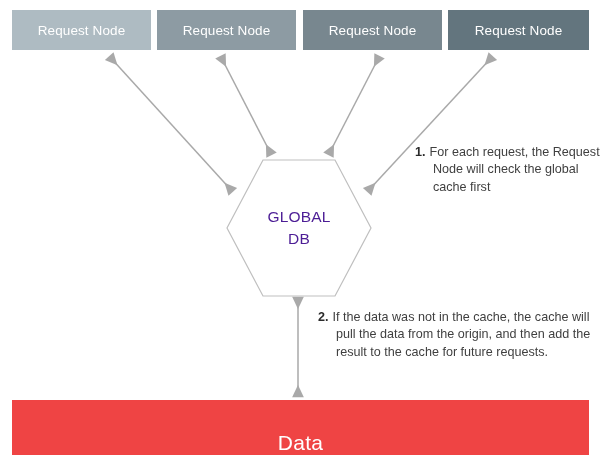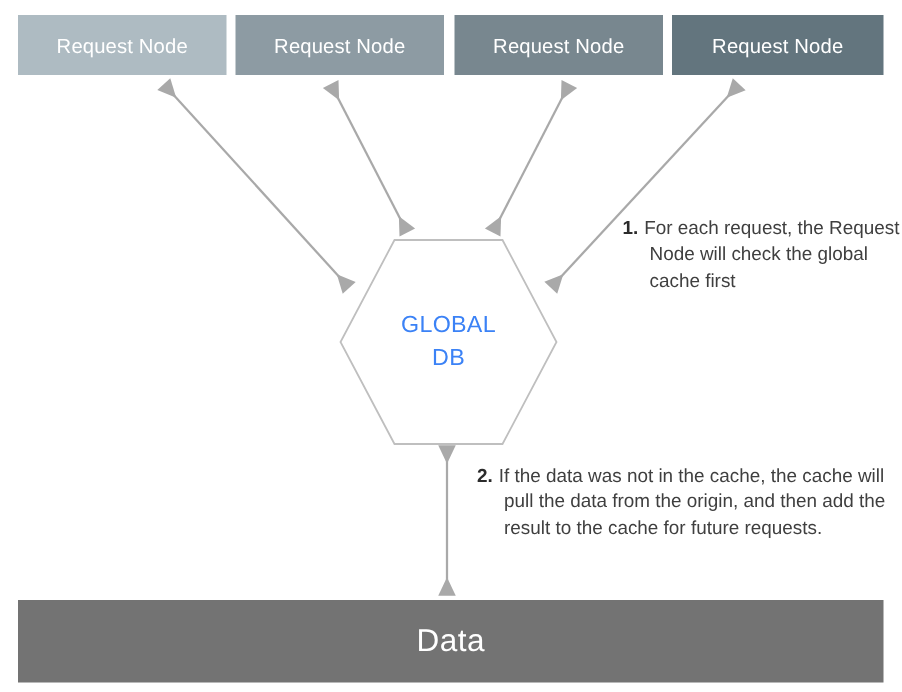--- a/index.html
+++ b/index.html
@@ -167,31 +167,31 @@
       <line x1="492" y1="57" x2="368" y2="191"></line>
 
       <line x1="298" y1="298" x2="298" y2="396"></line>
     </g>
   </svg>
 
   <div id="hex-wrap">
     <svg width="150" height="142" viewBox="0 0 150 142" xmlns="http://www.w3.org/2000/svg">
       <polygon points="39,3 111,3 147,71 111,139 39,139 3,71" fill="#FFFFFF" stroke="#BFBFBF" stroke-width="1.2"></polygon>
     </svg>
-    <div id="hex-label" style="color: #3b82f6;">
+    <div id="hex-label" style="color: #4c1d95;">
       <span>GLOBAL</span>
       <span>DB</span>
     </div>
   </div>
 
   <div class="annotation" id="annotation-1">
     <span class="num">1.</span><span class="body">For each request, the Request Node will check the global cache first</span>
   </div>
 
   <div class="annotation" id="annotation-2">
     <span class="num">2.</span><span class="body">If the data was not in the cache, the cache will pull the data from the origin, and then add the result to the cache for future requests.</span>
   </div>
 
-  <div id="data-bar" style="background: #737373; color: rgb(255, 255, 255);">
+  <div id="data-bar" style="background: #ef4444; color: rgb(255, 255, 255); align-items: flex-end;">
     <span>Data</span>
   </div>
 
 </div>
 
 </body></html>

